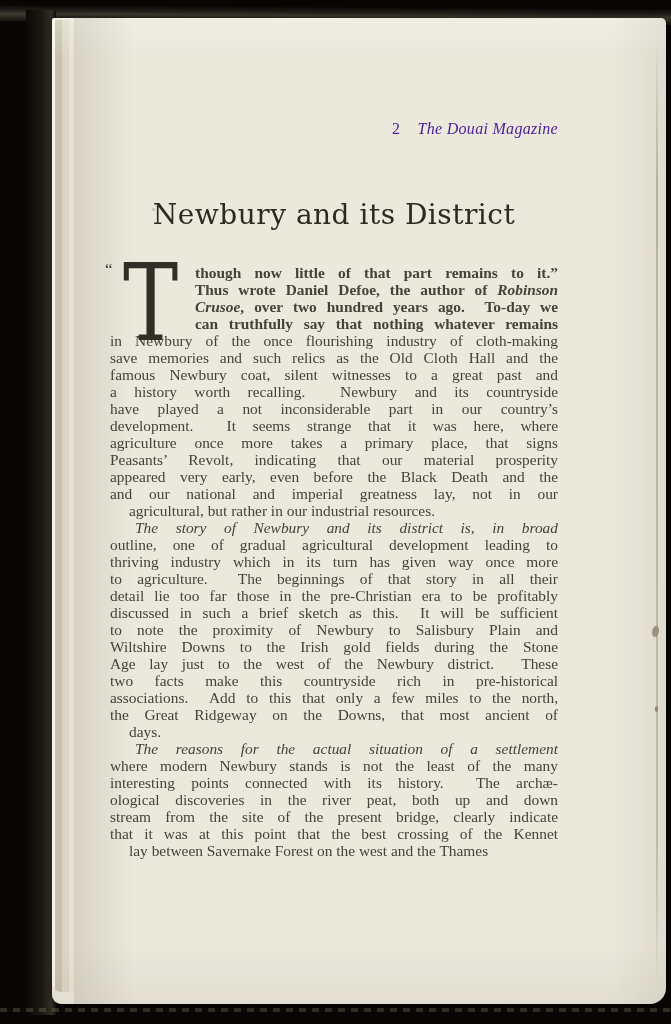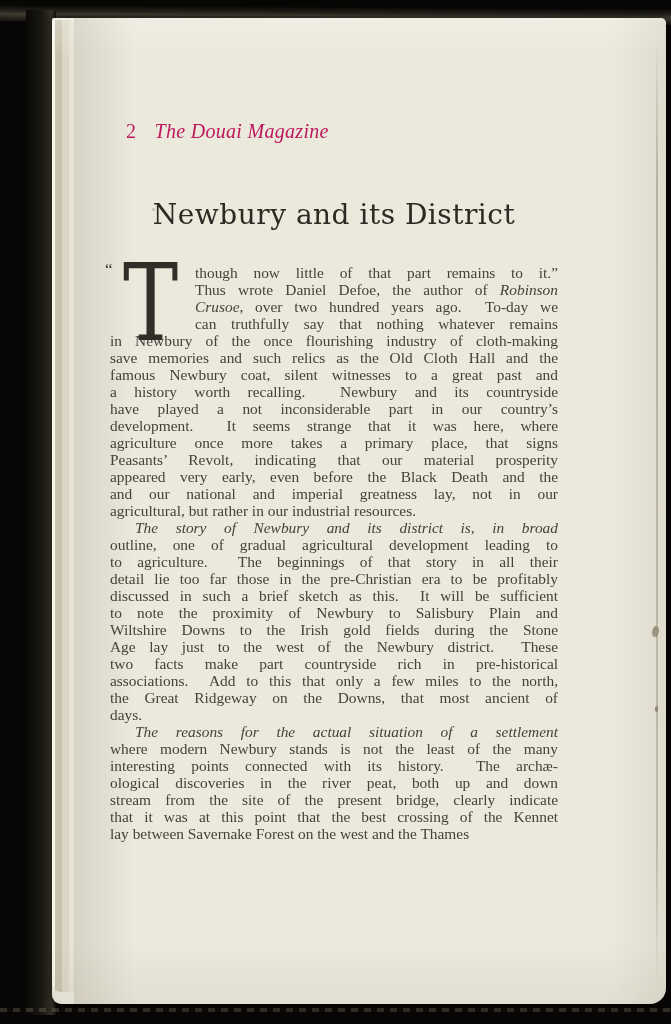--- a/index.html
+++ b/index.html
@@ -68,21 +68,21 @@
     background:linear-gradient(180deg,rgba(150,143,120,0),rgba(150,143,120,.55) 15%,rgba(150,143,120,.45) 85%,rgba(150,143,120,0));
   }
   .speck{position:absolute;background:#8d8672;border-radius:50%;}
   .s1{right:7px;top:608px;width:6px;height:9px;background:#9a937d;box-shadow:-1px 2px 0 rgba(90,85,65,.5);}
   .s2{right:8px;top:688px;width:3px;height:6px;}
   .s3{left:100px;top:190px;width:3px;height:3px;opacity:.4;}
 
   
   .header{
     position:absolute;left:58px;top:102px;width:448px;
-    color:#be185d;font-size:20px;
+    color:#4c1d95;font-size:16px;text-align:right;
   }
   .pagenum{display:inline-block;margin-left:16px;letter-spacing:.5px;}
   .mag{display:inline-block;margin-left:13px;font-style:italic;letter-spacing:.3px;}
 
   
   .title{
     position:absolute;left:58px;top:180px;width:448px;margin:0;
     text-align:center;font-weight:normal;
     font-family:"DejaVu Serif","Liberation Serif",serif;
     font-size:28px;letter-spacing:.5px;color:#2c2a24;
@@ -91,23 +91,23 @@
   
   .bodytext{
     position:absolute;left:58px;top:246px;width:448px;
     color:var(--ink-color);font-size:15.4px;line-height:17px;
   }
   .para{position:relative;margin:0;}
   .line{
     text-align:justify;text-align-last:justify;text-justify:inter-word;
     white-space:normal;height:17px;overflow:visible;
   }
-  .line.no-just{text-align:right;text-align-last:left;}
+  .line.no-just{text-align:right;text-align-last:left;margin-left:19px;}
   .line.dc1{padding-left:62px;}
-  .line.dcn{padding-left:85px;}
+  .line.dcn{padding-left:85px;font-weight:bold;}
   .line.first-indent{padding-left:25px;font-style:italic;}
   .it{font-style:italic;}
   .open-quote{
     position:absolute;left:-5px;top:-3px;font-size:17px;color:#3a382f;
   }
   .drop-cap{
     position:absolute;left:13px;top:-4px;
     font-family:"DejaVu Serif",serif;
     font-size:106px;line-height:88px;
     transform:scaleX(.78);transform-origin:left top;
@@ -154,27 +154,28 @@
           <div class="line"><span>development.&nbsp; It seems strange that it was here, where</span></div>
           <div class="line"><span>agriculture once more takes a primary place, that signs</span></div>
           <div class="line"><span>Peasants’ Revolt, indicating that our material prosperity</span></div>
           <div class="line"><span>appeared very early, even before the Black Death and the</span></div>
           <div class="line"><span>and our national and imperial greatness lay, not in our</span></div>
           <div class="line no-just"><span>agricultural, but rather in our industrial resources.</span></div>
         </div>
         <div class="para">
           <div class="line first-indent"><span>The story of Newbury and its district is, in broad</span></div>
           <div class="line"><span>outline, one of gradual agricultural development leading to</span></div>
+          <div class="line"><span>thriving industry which in its turn has given way once more</span></div>
           <div class="line"><span>to agriculture.&nbsp; The beginnings of that story in all their</span></div>
           <div class="line"><span>detail lie too far those in the pre-Christian era to be profitably</span></div>
           <div class="line"><span>discussed in such a brief sketch as this.&nbsp; It will be sufficient</span></div>
           <div class="line"><span>to note the proximity of Newbury to Salisbury Plain and</span></div>
           <div class="line"><span>Wiltshire Downs to the Irish gold fields during the Stone</span></div>
           <div class="line"><span>Age lay just to the west of the Newbury district.&nbsp; These</span></div>
-          <div class="line"><span>two facts make part countryside rich in pre-historical</span></div>
+          <div class="line"><span>two facts make this countryside rich in pre-historical</span></div>
           <div class="line"><span>associations.&nbsp; Add to this that only a few miles to the north,</span></div>
           <div class="line"><span>the Great Ridgeway on the Downs, that most ancient of</span></div>
           <div class="line no-just"><span>days.</span></div>
         </div>
         <div class="para">
           <div class="line first-indent"><span>The reasons for the actual situation of a settlement</span></div>
           <div class="line"><span>where modern Newbury stands is not the least of the many</span></div>
           <div class="line"><span>interesting points connected with its history.&nbsp; The archæ-</span></div>
           <div class="line"><span>ological discoveries in the river peat, both up and down</span></div>
           <div class="line"><span>stream from the site of the present bridge, clearly indicate</span></div>

